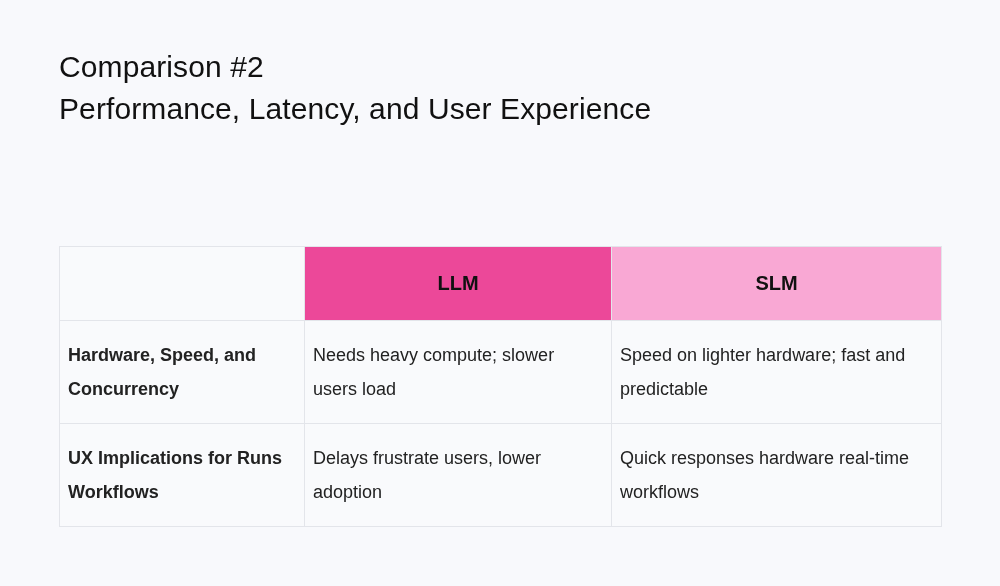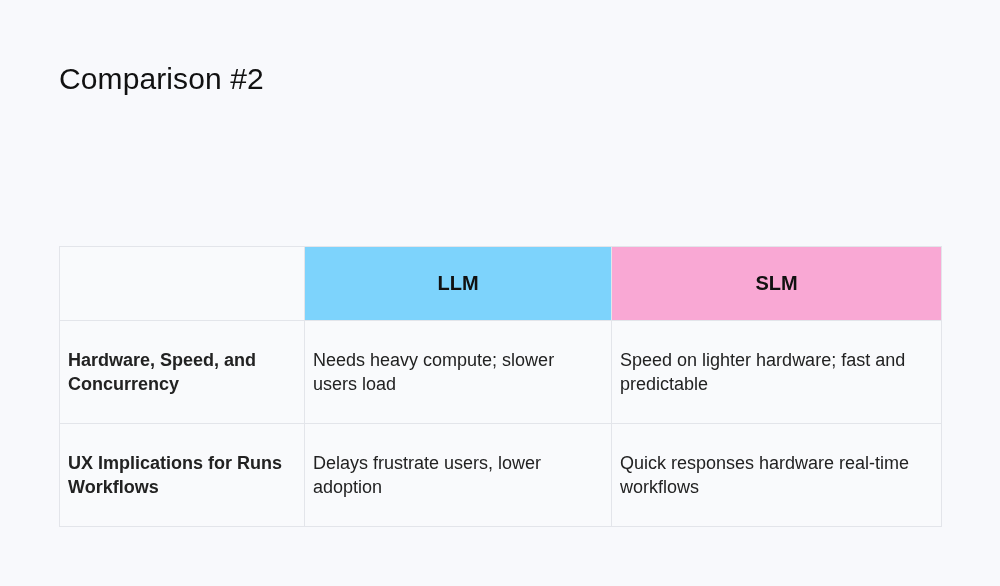--- a/index.html
+++ b/index.html
@@ -11,21 +11,21 @@
       width: 1000px;
       height: 586px;
       position: relative;
       overflow: hidden;
       font-family: "Liberation Sans", sans-serif;
       color: #111;
     }
     .title {
       position: absolute;
       left: 59px;
-      top: 58px;
+      top: 46px;
       font-size: 30px;
       line-height: 42px;
       font-weight: 400;
       color: #111;
       letter-spacing: 0.1px;
     }
     .title div { white-space: nowrap; }
     table.cmp {
       position: absolute;
       left: 59px;
@@ -41,42 +41,43 @@
       padding: 0;
     }
     table.cmp th {
       height: 73px;
       font-size: 20px;
       font-weight: 700;
       text-align: center;
       color: #111;
     }
     th.blank { background: #f9fafc; }
-    th.llm { background: #7dd3fc; }
+    th.llm { background: #ec4899; }
     th.slm { background: #f9a8d4; border-color: #566cf0; }
     table.cmp td {
       height: 102px;
       font-size: 18px;
-      line-height: 24px;
+      line-height: 34px;
       padding: 0 8px;
       color: #222;
     }
     td.rowhead {
       font-weight: 700;
       color: #111;
     }
     col.c1 { width: 245px; }
     col.c2 { width: 307px; }
     col.c3 { width: 330px; }
   </style>
 </head>
 <body>
 
 <div class="title">
   <div>Comparison #2</div>
+  <div>Performance, Latency, and User Experience</div>
 </div>
 
 <table class="cmp">
   <colgroup>
     <col class="c1">
       <col class="c2">
       <col class="c3">
   </colgroup>
   <thead>
     <tr>

